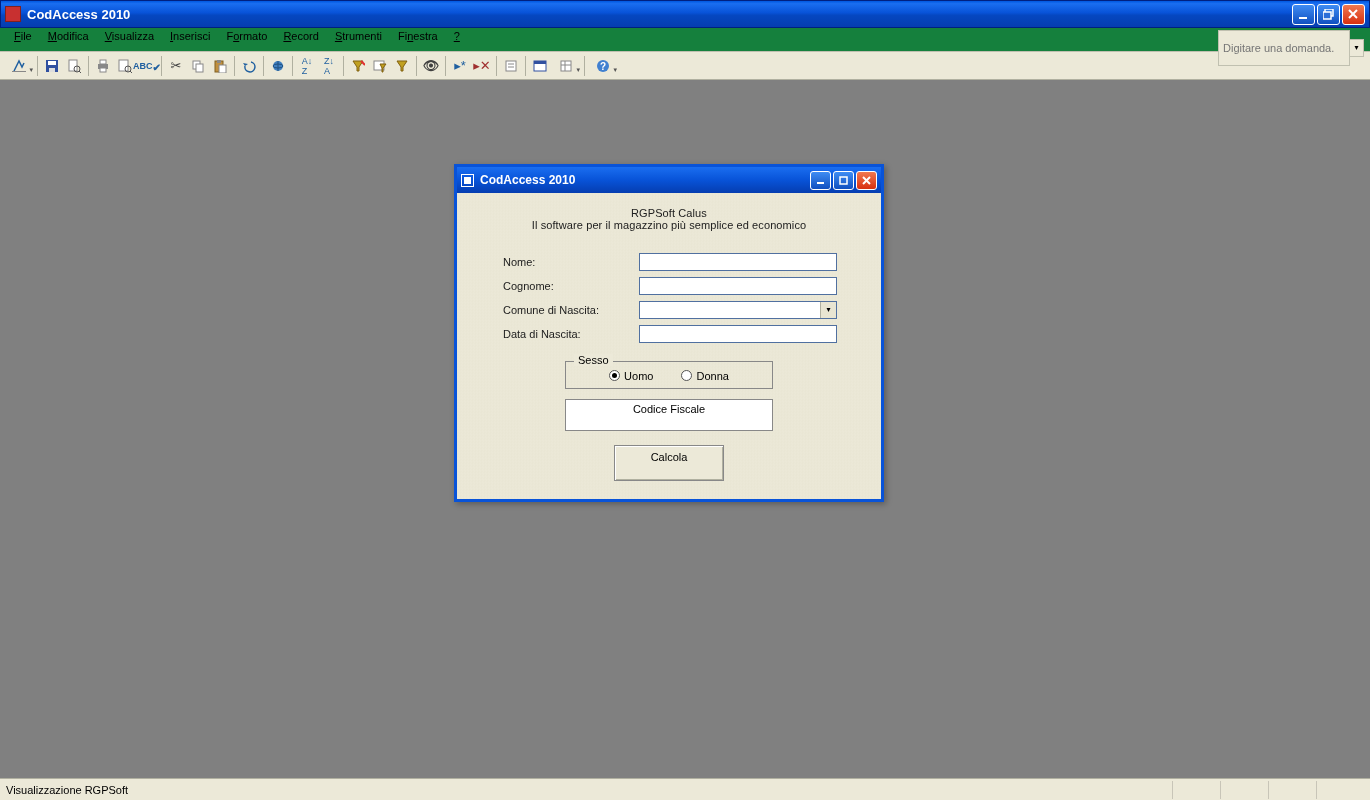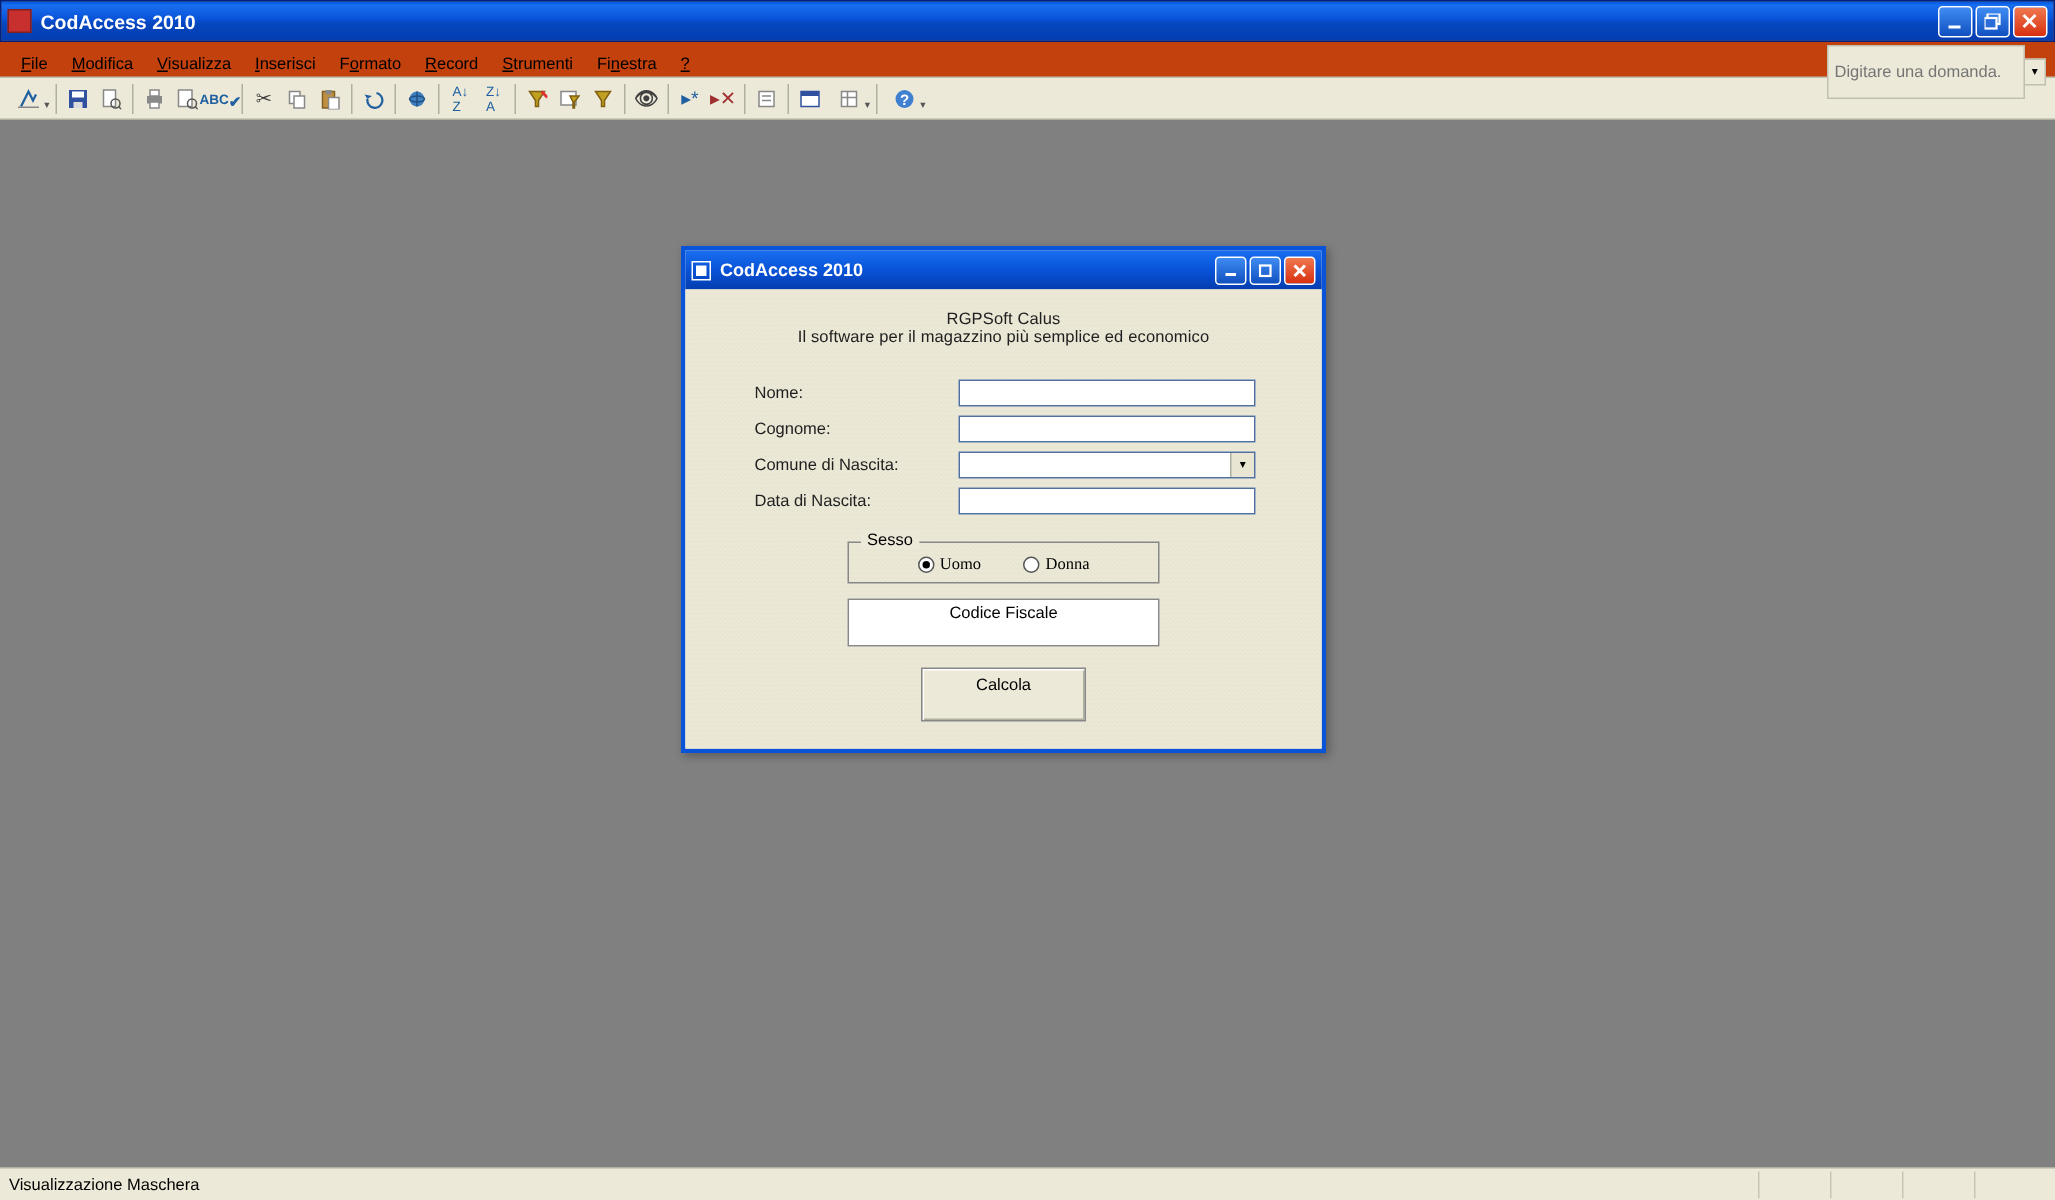--- a/index.html
+++ b/index.html
@@ -45,24 +45,24 @@
 }
 .win-btn.close {
   background: linear-gradient(to bottom, #f07850, #d83010);
   color:#fff;
 }
 .win-btn svg { display:block; }
 
 
 .menubar {
   height: 24px;
-  background: #c2410c;
+  background: #15803d;
   border-bottom: 1px solid #c0c0b0;
   display: flex;
-  align-items: flex-end;
+  align-items: flex-start;
   padding: 0 6px;
   position: relative;
 }
 .menu-item {
   padding: 2px 8px;
   font-size: 11px;
   color: #000;
 }
 .menu-item .ul { text-decoration: underline; }
 .search-box {
@@ -205,21 +205,21 @@
   justify-content: center;
   gap: 28px;
 }
 .fieldset-legend {
   position: absolute;
   top: -8px; left: 8px;
   background: #ece9d8;
   padding: 0 4px;
   font-size: 11px;
 }
-.radio-opt { display:flex; align-items:center; gap:4px; font-size:11px;font-family:Liberation Serif, serif;}
+.radio-opt { display:flex; gap:4px; font-size:11px;}
 .radio-c {
   width:11px; height:11px; border:1px solid #555; border-radius:50%;
   display:inline-flex; align-items:center; justify-content:center; background:#fff;
 }
 .radio-c.checked::after { content:""; width:5px; height:5px; background:#000; border-radius:50%;}
 .output-box {
   margin: 8px 90px 6px;
   height: 32px;
   border: 1px solid #888;
   background: #fff;
@@ -491,20 +491,20 @@
 
       <div class="output-box">Codice Fiscale</div>
 
       <div class="calc-btn">Calcola</div>
     </div>
   </div>
 
 </div>
 
 <div class="statusbar">
-  <span>Visualizzazione Maschera</span>
+  <span>Visualizzazione RGPSoft</span>
   <div class="cells">
     <div class="cell"></div>
     <div class="cell"></div>
     <div class="cell"></div>
     <div class="cell"></div>
   </div>
 </div>
 
 </body></html>

